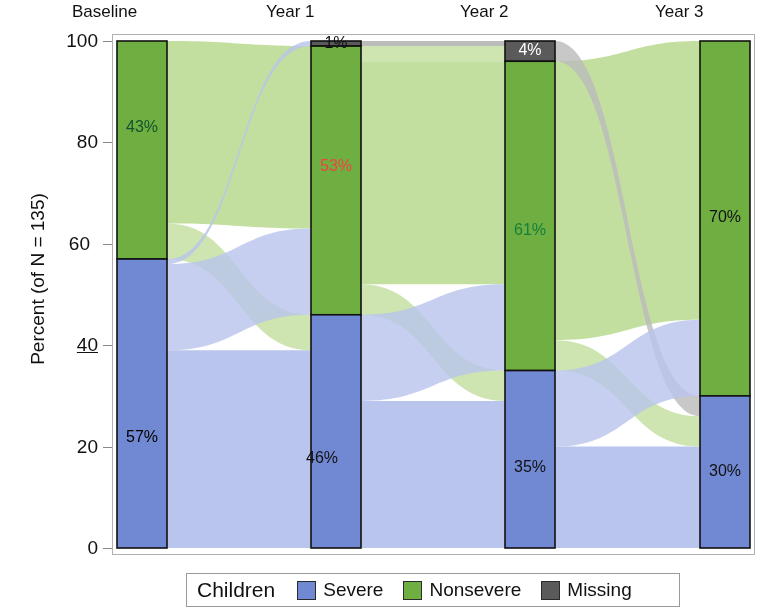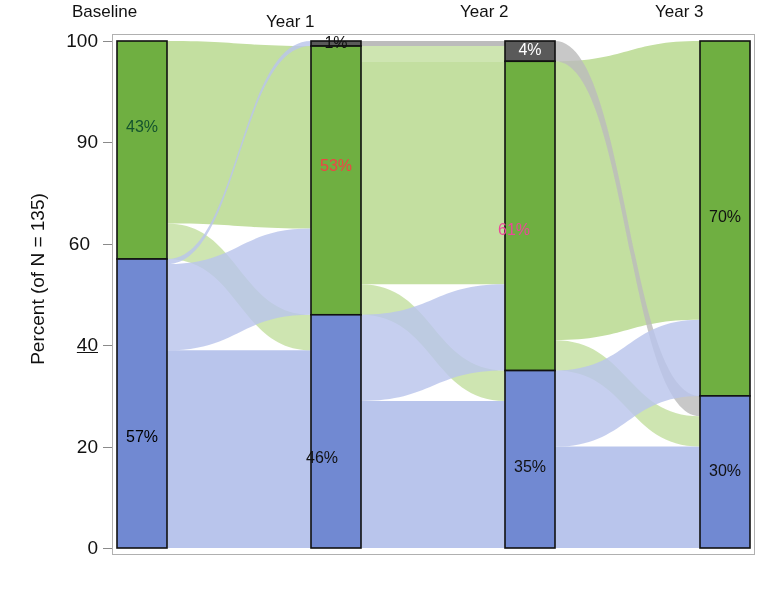--- a/index.html
+++ b/index.html
@@ -44,35 +44,35 @@
 </style>
 </head>
 <body>
 
 <div id="root">
 
   <div id="ylabel">Percent (of N = 135)</div>
   <div id="yaxis">
       <div class="ytick-label" style="top: 41px; left: 40px; width: 58px;">100</div>
       <div class="ytick-mark" style="left: 103px; width: 10px; top: 41px;"></div>
-      <div class="ytick-label" style="top: 142.4px; left: 40px; width: 58px;">90</div>
+      <div class="ytick-label" style="top: 142.4px; left: 40px; width: 58px;">80</div>
       <div class="ytick-mark" style="left: 103px; width: 10px; top: 142.4px;"></div>
       <div class="ytick-label" style="top: 243.8px; left: 32px; width: 58px;">60</div>
       <div class="ytick-mark" style="left: 103px; width: 10px; top: 243.8px;"></div>
       <div class="ytick-label" style="top: 345.2px; left: 40px; width: 58px; text-decoration: underline;">40</div>
       <div class="ytick-mark" style="left: 103px; width: 10px; top: 345.2px;"></div>
       <div class="ytick-label" style="top: 446.6px; left: 40px; width: 58px;">20</div>
       <div class="ytick-mark" style="left: 103px; width: 10px; top: 446.6px;"></div>
       <div class="ytick-label" style="top: 548px; left: 40px; width: 58px;">0</div>
       <div class="ytick-mark" style="left: 103px; width: 10px; top: 548px;"></div>
     </div>
 
   <div id="stage-labels">
       <div class="stage-label" style="left: 72px; width: 140px;">Baseline</div>
-      <div class="stage-label" style="left: 266px; width: 140px; margin-top: 10px;">Year 1</div>
+      <div class="stage-label" style="left: 266px; width: 140px;">Year 1</div>
       <div class="stage-label" style="left: 460px; width: 140px;">Year 2</div>
       <div class="stage-label" style="left: 655px; width: 140px;">Year 3</div>
     </div>
 
   <div id="plotframe"></div>
   <div id="svgwrap"><svg width="643" height="521">
         <path d="M55,7 C127,7 127,12.07 199,12.07 L199,194.59 C127,194.59 127,189.52 55,189.52 Z" fill="#C3DFA0" fill-opacity="1" stroke="none"></path>
         <path d="M55,316.27 C127,316.27 127,316.27 199,316.27 L199,514 C127,514 127,514 55,514 Z" fill="#B9C5EC" fill-opacity="1" stroke="none"></path>
         <path d="M55,189.52 C127,189.52 127,280.78 199,280.78 L199,316.27 C127,316.27 127,225.01 55,225.01 Z" fill="#C3DFA0" fill-opacity="0.82" stroke="none"></path>
         <path d="M55,225.01 C127,225.01 127,7 199,7 L199,12.07 C127,12.07 127,230.08000000000004 55,230.08000000000004 Z" fill="#B9C5EC" fill-opacity="0.82" stroke="none"></path>
@@ -99,20 +99,37 @@
         <rect x="588" y="7" width="50" height="354.9" fill="#6FAF41" stroke="#111" stroke-width="1.6"></rect>
         <rect x="588" y="361.9" width="50" height="152.10000000000002" fill="#7189D2" stroke="#111" stroke-width="1.6"></rect>
       </svg></div>
   <div id="bar-labels">
       <div class="bar-pct" style="left: 92px; width: 100px; top: 118px; color: #14532d;">43%</div>
       <div class="bar-pct" style="left: 92px; width: 100px; top: 428.184px; color: #000000;">57%</div>
       <div class="bar-pct" style="left: 286px; width: 100px; top: 33.535px; color: rgb(17, 17, 17);">1%</div>
       <div class="bar-pct" style="left: 286px; width: 100px; top: 156.989px; color: #ef4444;">53%</div>
       <div class="bar-pct" style="left: 272px; width: 100px; top: 449.376px; color: rgb(17, 17, 17);">46%</div>
       <div class="bar-pct" style="left: 480px; width: 100px; top: 41.14px; color: rgb(255, 255, 255);">4%</div>
-      <div class="bar-pct" style="left: 464px; width: 100px; top: 221.379px; color: #ec4899;">61%</div>
+      <div class="bar-pct" style="left: 480px; width: 100px; top: 221.379px; color: #15803d;">61%</div>
       <div class="bar-pct" style="left: 480px; width: 100px; top: 458.147px; color: rgb(17, 17, 17);">35%</div>
       <div class="bar-pct" style="left: 675px; width: 100px; top: 208.45px; color: rgb(17, 17, 17);">70%</div>
       <div class="bar-pct" style="left: 675px; width: 100px; top: 461.95px; color: rgb(17, 17, 17);">30%</div>
     </div>
 
+  <div id="legend">
+    <div id="legend-title">Children</div>
+    <div id="legend-items" style="display:flex;align-items:center;">
+        <div class="legend-item">
+          <span class="legend-swatch" style="background: rgb(113, 137, 210);"></span>
+          <span class="legend-text">Severe</span>
+        </div>
+        <div class="legend-item">
+          <span class="legend-swatch" style="background: rgb(111, 175, 65);"></span>
+          <span class="legend-text">Nonsevere</span>
+        </div>
+        <div class="legend-item">
+          <span class="legend-swatch" style="background: rgb(90, 90, 90);"></span>
+          <span class="legend-text">Missing</span>
+        </div>
+      </div>
+  </div>
 
 </div>
 
 </body></html>

